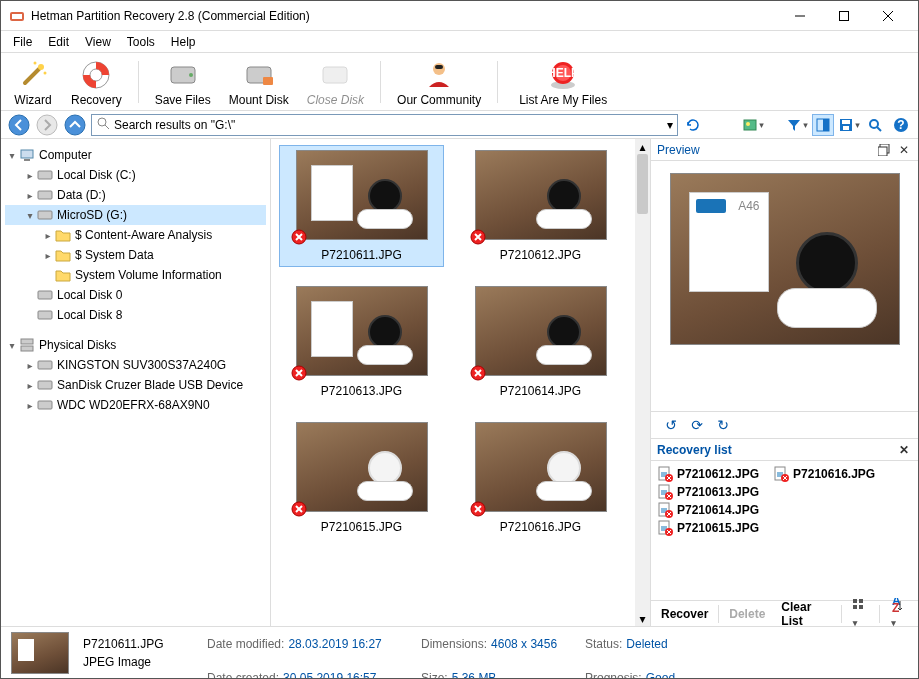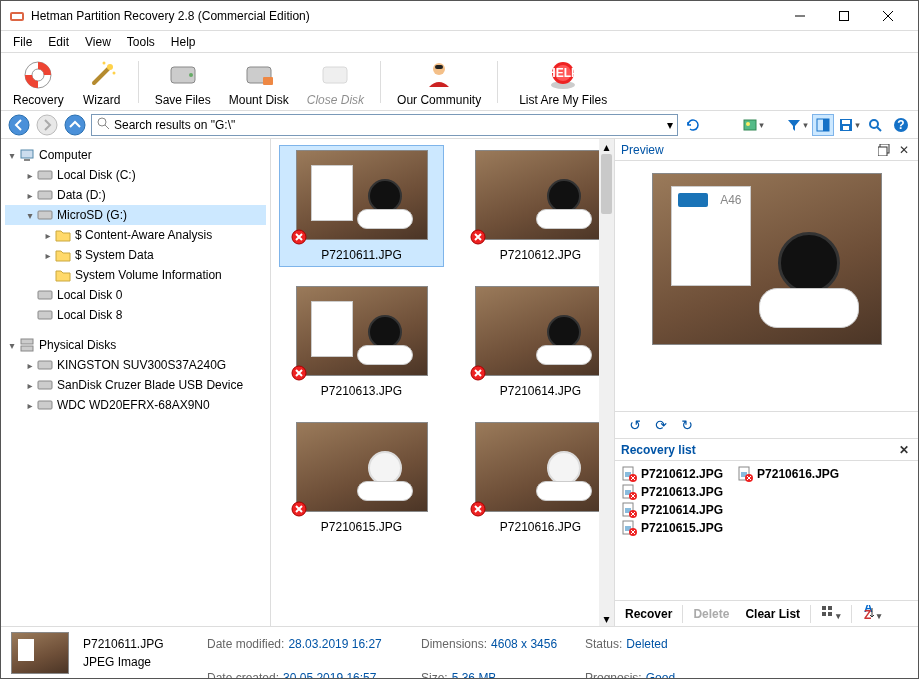--- a/index.html
+++ b/index.html
@@ -42,27 +42,27 @@
 .thumb .img .dev { position:absolute; right:14px; bottom:10px; width:56px; height:50px; }
 .thumb .img .dev .base { position:absolute; bottom:0; left:0; right:0; height:20px; background:#fff; border-radius:10px; border:1px solid #ccc; }
 .thumb .img .dev .dome { position:absolute; top:0; left:50%; transform:translateX(-50%); width:34px; height:34px; background:#111; border-radius:50%; border:2px solid #333; }
 .thumb.white .img .dev .dome { background:#f4f4f4; border:2px solid #ddd; }
 .thumb .xmark { position: absolute; left: -6px; bottom: -6px; width: 16px; height: 16px; }
 .thumb .cap { margin-top: 8px; font-size: 12px; }
 .vscroll { position: absolute; right: 0; top: 0; bottom: 0; width: 15px; background: #f0f0f0; display: flex; flex-direction: column; }
 .vscroll .arrow { height: 15px; display:flex; align-items:center; justify-content:center; cursor:pointer; }
 .vscroll .track { flex:1; position:relative; }
 .vscroll .thumb-bar { position:absolute; left:2px; right:2px; top:0; height:60px; background:#c9c9c9; border-radius:2px; cursor:pointer; }
-.rightpane { width: 304px; border-left: 1px solid #ddd; display: flex; flex-direction: column; }
+.rightpane { width: 268px; border-left: 1px solid #ddd; display: flex; flex-direction: column; }
 .rightpane .pane-h { height: 22px; display: flex; align-items: center; padding: 0 6px; border-bottom: 1px solid #ddd; color: #0054a6; background:#fff; }
 .rightpane .pane-h .title { flex: 1; }
 .rightpane .pane-h .hbtn { width:16px; height:16px; cursor:pointer; margin-left:4px; display:flex; align-items:center; justify-content:center; color:#333; }
 .preview { flex: 0 0 300px; display:flex; flex-direction:column; }
 .preview .pv-img { margin: 12px auto 6px; width: 230px; height: 172px; border:1px solid #888; position:relative; background: linear-gradient(160deg,#9a7a5a 0%, #6e4f38 60%, #4b3526 100%); }
-.preview .pv-img .box { position:absolute; left:18px; top:12px; width:80px; height:100px; background:#fff; border:1px solid #ccc; }
+.preview .pv-img .box { position:absolute; left:18px; top:18px; width:80px; height:100px; background:#fff; border:1px solid #ccc; }
 .preview .pv-img .box .brand { position:absolute; left:6px; top:6px; width:30px; height:14px; background:#1a73b7; border-radius:2px; }
 .preview .pv-img .box .model { position:absolute; right:8px; top:6px; font-size:12px; color:#888; }
 .preview .pv-img .dev { position:absolute; right:22px; bottom:16px; width:100px; height:96px; }
 .preview .pv-img .dev .base { position:absolute; bottom:0; left:0; right:0; height:40px; background:#fff; border-radius:18px; border:1px solid #ccc; }
 .preview .pv-img .dev .dome { position:absolute; top:0; left:50%; transform:translateX(-50%); width:62px; height:62px; background:#111; border-radius:50%; border:3px solid #333; }
 .preview .controls { height: 28px; display:flex; align-items:center; gap:6px; padding:0 10px; border-top:1px solid #ddd; border-bottom:1px solid #ddd; }
 .preview .controls .cbtn { width:20px; height:20px; color:#0054a6; cursor:pointer; display:flex; align-items:center; justify-content:center; font-size:14px; }
 .recovery-list { flex: 1; display:flex; flex-direction:column;font-weight:bold; }
 .recovery-list .list { flex:1; padding: 4px 6px; overflow:auto; }
 .recovery-list .cols { display:flex; gap:14px; }
@@ -118,38 +118,38 @@
   <div class="menu-item">Edit</div>
   <div class="menu-item">View</div>
   <div class="menu-item">Tools</div>
   <div class="menu-item">Help</div>
 </div>
 
 <div class="toolbar">
   <div class="tool-btn">
     <span class="ico">
         <svg width="32" height="32">
+          <line x1="8" y1="24" x2="22" y2="10" stroke="#b58b2f" stroke-width="4" stroke-linecap="round"></line>
+          <circle cx="24" cy="8" r="3" fill="#ffd24a"></circle>
+          <circle cx="18" cy="4" r="1.5" fill="#ffd24a"></circle>
+          <circle cx="28" cy="14" r="1.5" fill="#ffd24a"></circle>
+        </svg>
+      </span>
+    <span class="lbl">Wizard</span>
+  </div>
+  <div class="tool-btn">
+    <span class="ico">
+        <svg width="32" height="32">
           <circle cx="16" cy="16" r="13" fill="#fff" stroke="#999"></circle>
           <circle cx="16" cy="16" r="6" fill="#fff" stroke="#999"></circle>
           <path d="M16 3 A13 13 0 0 1 29 16 L22 16 A6 6 0 0 0 16 10 Z" fill="#e43"></path>
           <path d="M16 29 A13 13 0 0 1 3 16 L10 16 A6 6 0 0 0 16 22 Z" fill="#e43"></path>
         </svg>
       </span>
     <span class="lbl">Recovery</span>
-  </div>
-  <div class="tool-btn">
-    <span class="ico">
-        <svg width="32" height="32">
-          <line x1="8" y1="24" x2="22" y2="10" stroke="#b58b2f" stroke-width="4" stroke-linecap="round"></line>
-          <circle cx="24" cy="8" r="3" fill="#ffd24a"></circle>
-          <circle cx="18" cy="4" r="1.5" fill="#ffd24a"></circle>
-          <circle cx="28" cy="14" r="1.5" fill="#ffd24a"></circle>
-        </svg>
-      </span>
-    <span class="lbl">Wizard</span>
   </div>
   <div class="sep"></div>
   <div class="tool-btn">
     <span class="ico">
         <svg width="32" height="32">
           <rect x="4" y="8" width="24" height="16" rx="3" fill="#ccc" stroke="#888"></rect>
           <circle cx="24" cy="16" r="2" fill="#6a6"></circle>
         </svg>
       </span>
     <span class="lbl">Save Files</span>

